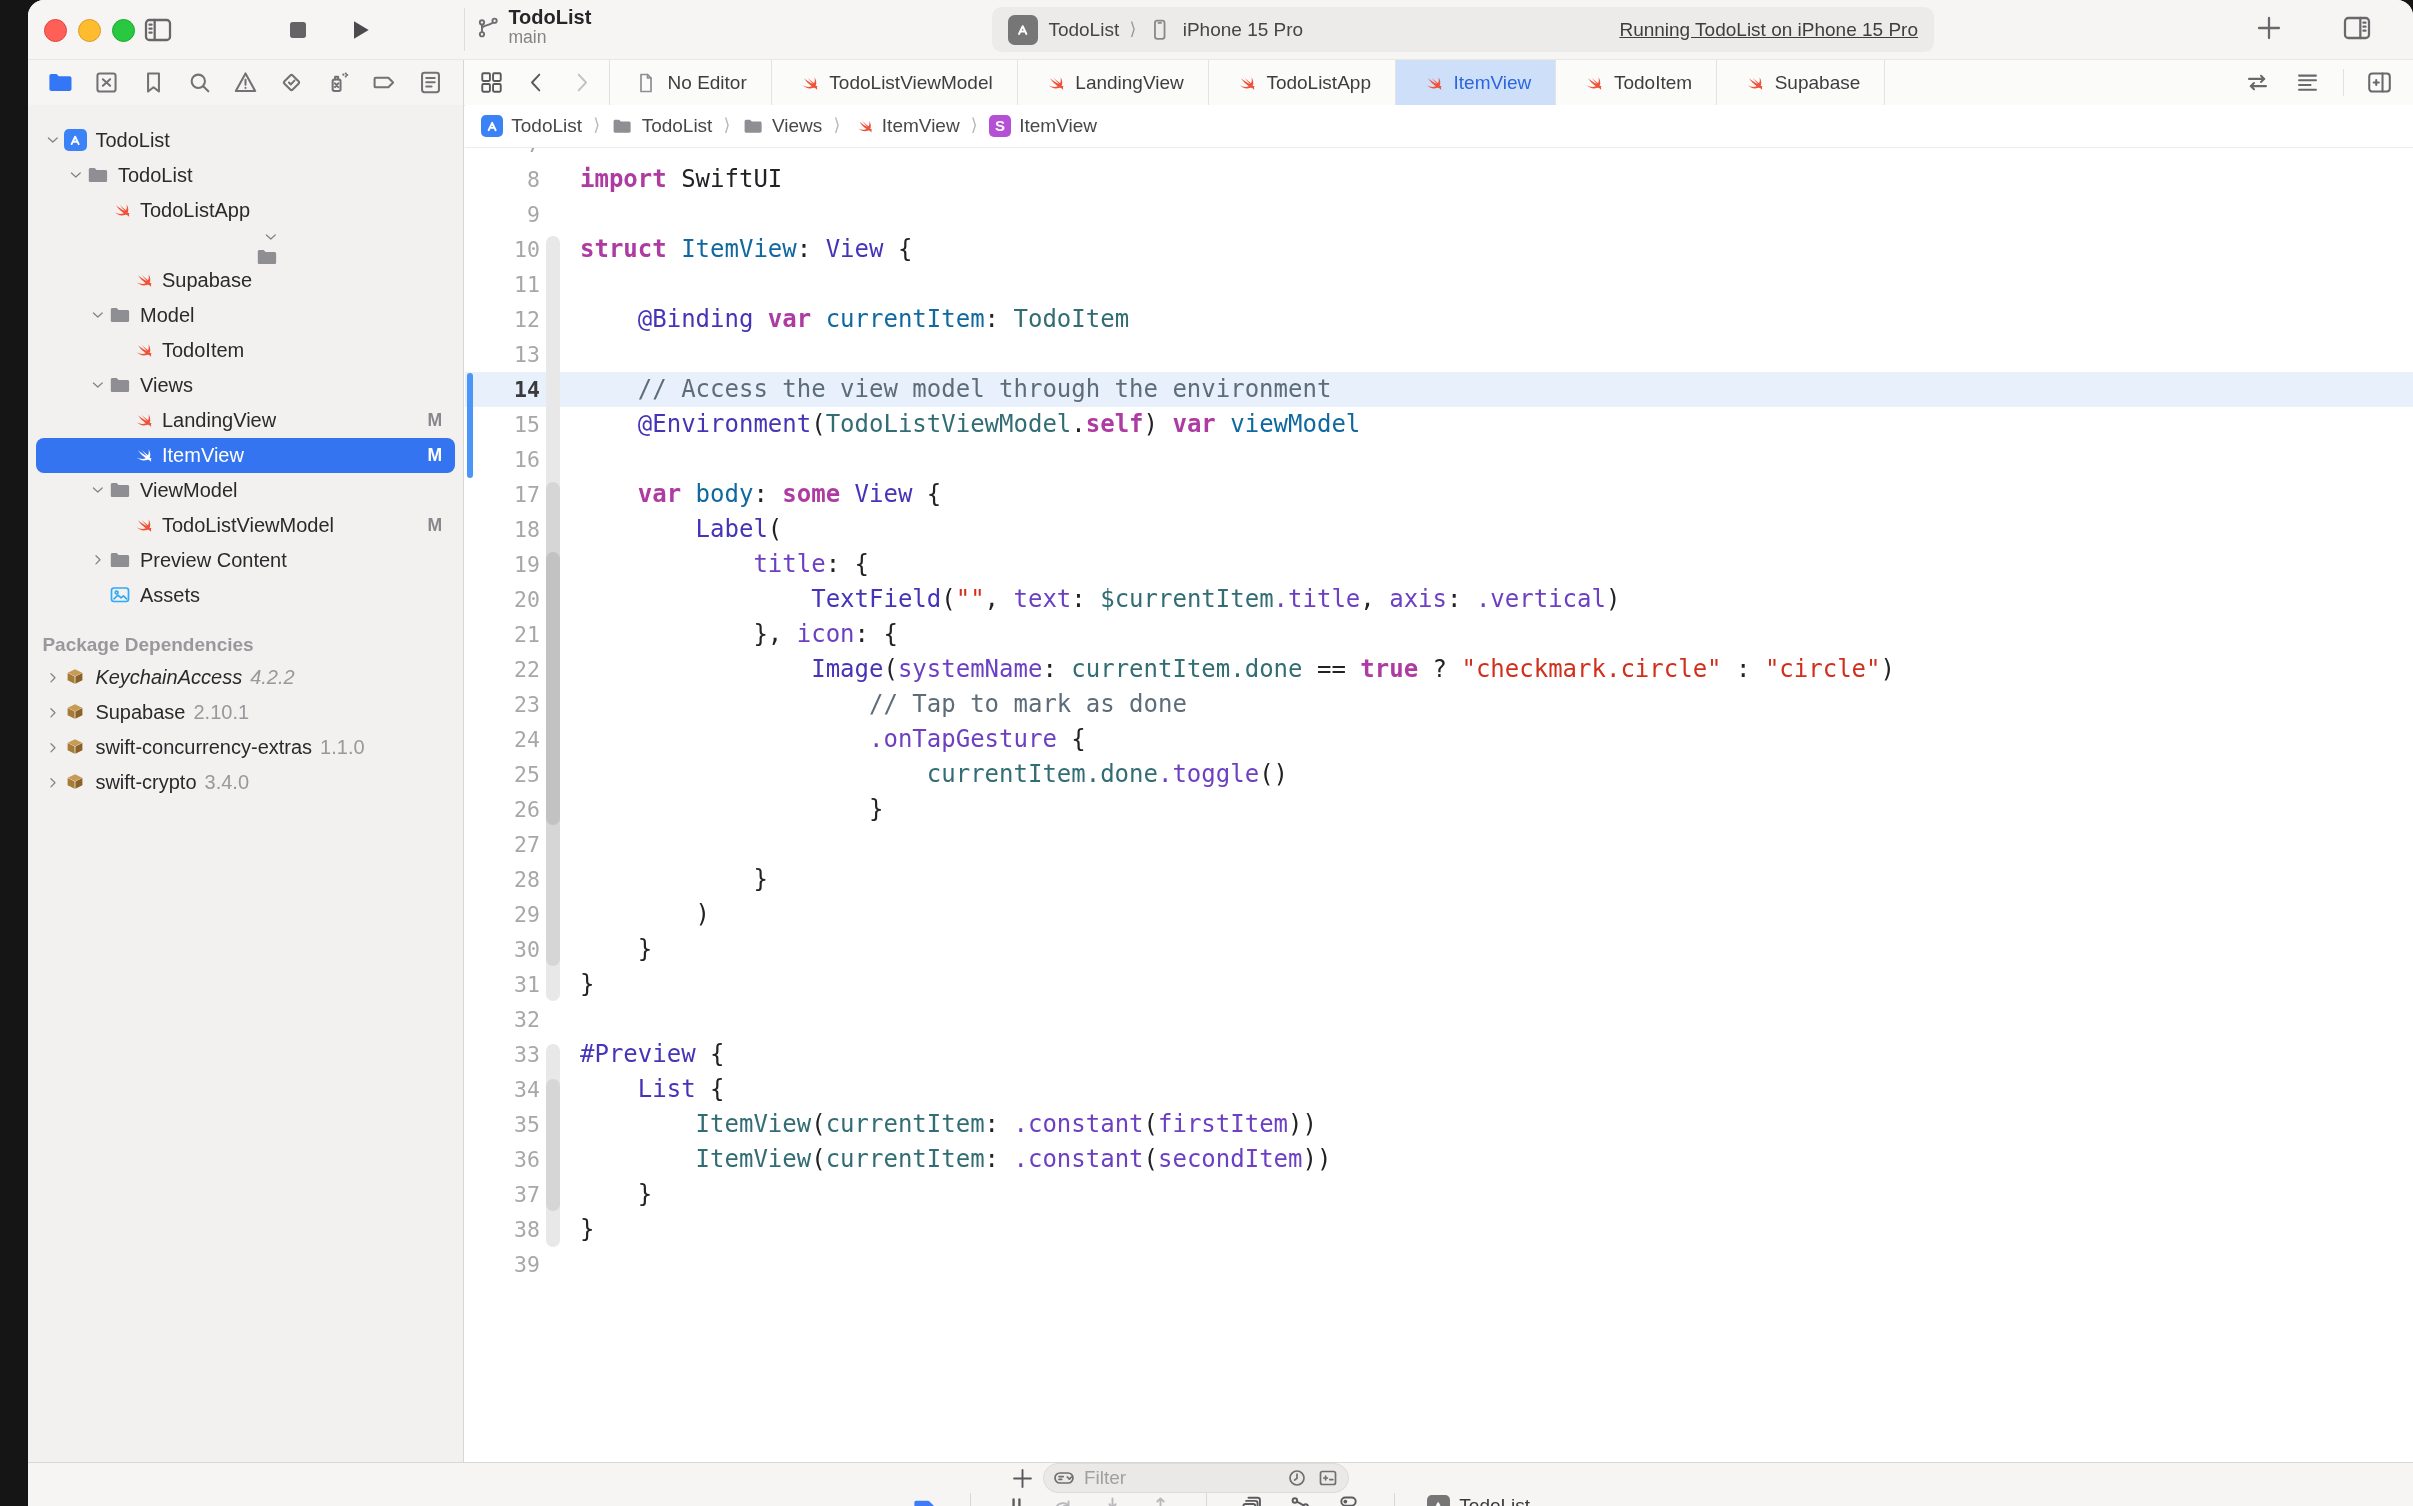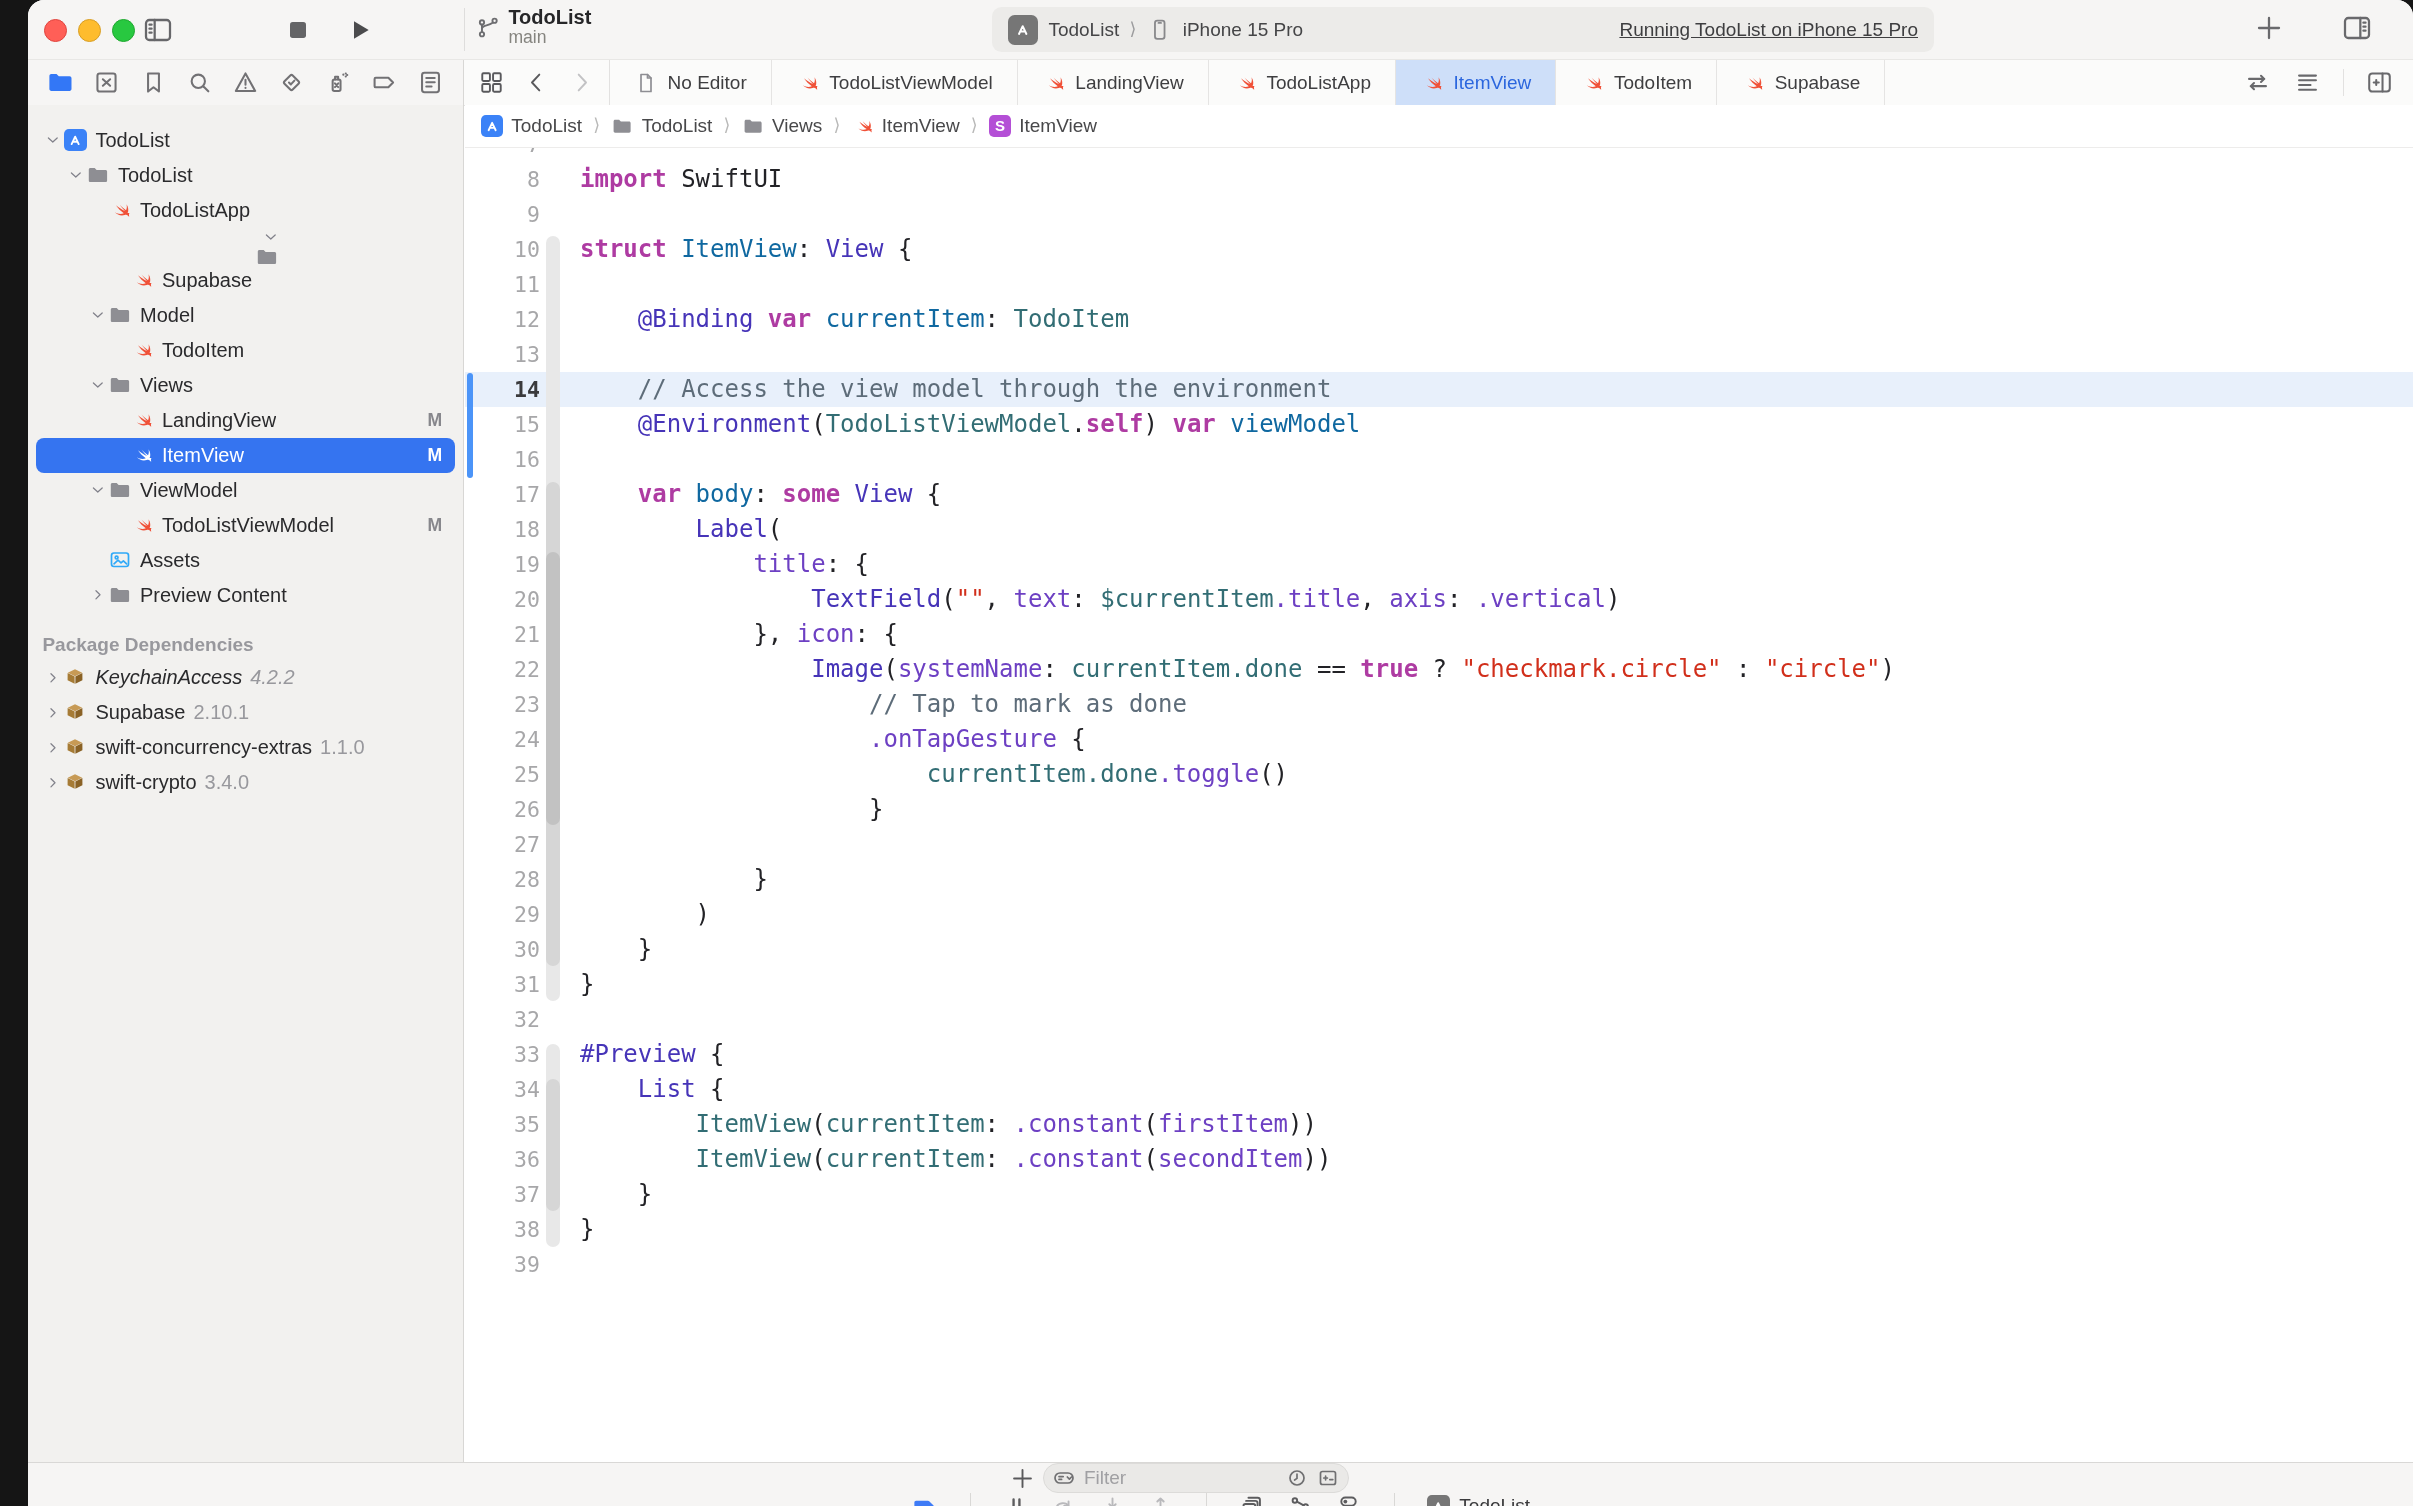--- a/index.html
+++ b/index.html
@@ -515,42 +515,42 @@
           <span class="tchev"></span>
           <span class="ticon swift">
             <svg class="ic swift" viewBox="0 0 24 24">
               <path fill="currentColor" stroke="none" d="M19.6 15.1c1.2-2.5.9-5.8-1.1-8.9.6 2.2.4 4.4-.5 6-1.9-1.3-4.3-3.3-6.5-5.6 1.7 2.5 3.7 4.8 5.5 6.5-2.9-1.4-6.2-3.4-9-5.8 2 3.2 5 6.1 7.8 7.9-2.5 1.3-5.9 1-9-.9 2.5 2.7 6.5 3.9 9.9 2.7 1.3-.5 2.5-.2 3.3.7.5.6 1.3.9 1.3.9s-.5-1.6-.3-2.6c.1-.4.3-.7.6-.9z"></path>
             </svg>
           </span>
           <span class="tlabel">TodoListViewModel</span>
           <span class="mbadge">M</span>
         </div>
         <div class="trow" style="padding-left: 51px;">
+          <span class="tchev">
+            <svg class="ic " viewBox="0 0 24 24">
+              <path d="M9.5 6.5 15 12l-5.5 5.5"></path>
+            </svg>
+          </span>
+          <span class="ticon folder-gray">
+            <svg class="ic " viewBox="0 0 24 24">
+              <path fill="currentColor" stroke="none" d="M2.8 6.6c0-.9.7-1.6 1.6-1.6h4.3l1.9 1.9h8.9c.9 0 1.6.7 1.6 1.6v8.9c0 .9-.7 1.6-1.6 1.6H4.4c-.9 0-1.6-.7-1.6-1.6z"></path>
+            </svg>
+          </span>
+          <span class="tlabel">Preview Content</span>
+        </div>
+        <div class="trow" style="padding-left: 51px;">
           <span class="tchev"></span>
           <span class="ticon photo-ic">
             <svg class="ic " viewBox="0 0 24 24">
               <rect x="3.5" y="5" width="17" height="13.5" rx="2.4"></rect>
               <circle cx="8.6" cy="9.6" r="1.4"></circle>
               <path d="M6 15.8l4-3.6 3 2.6 2.4-2 3.2 3"></path>
             </svg>
           </span>
           <span class="tlabel">Assets</span>
-        </div>
-        <div class="trow" style="padding-left: 51px;">
-          <span class="tchev">
-            <svg class="ic " viewBox="0 0 24 24">
-              <path d="M9.5 6.5 15 12l-5.5 5.5"></path>
-            </svg>
-          </span>
-          <span class="ticon folder-gray">
-            <svg class="ic " viewBox="0 0 24 24">
-              <path fill="currentColor" stroke="none" d="M2.8 6.6c0-.9.7-1.6 1.6-1.6h4.3l1.9 1.9h8.9c.9 0 1.6.7 1.6 1.6v8.9c0 .9-.7 1.6-1.6 1.6H4.4c-.9 0-1.6-.7-1.6-1.6z"></path>
-            </svg>
-          </span>
-          <span class="tlabel">Preview Content</span>
         </div>
       </div>
     <div class="pkg-header">Package Dependencies</div>
     <div id="packages">
         <div class="trow" style="padding-left: 6.4px; font-style: italic;">
           <span class="tchev">
             <svg class="ic " viewBox="0 0 24 24">
               <path d="M9.5 6.5 15 12l-5.5 5.5"></path>
             </svg>
           </span>

